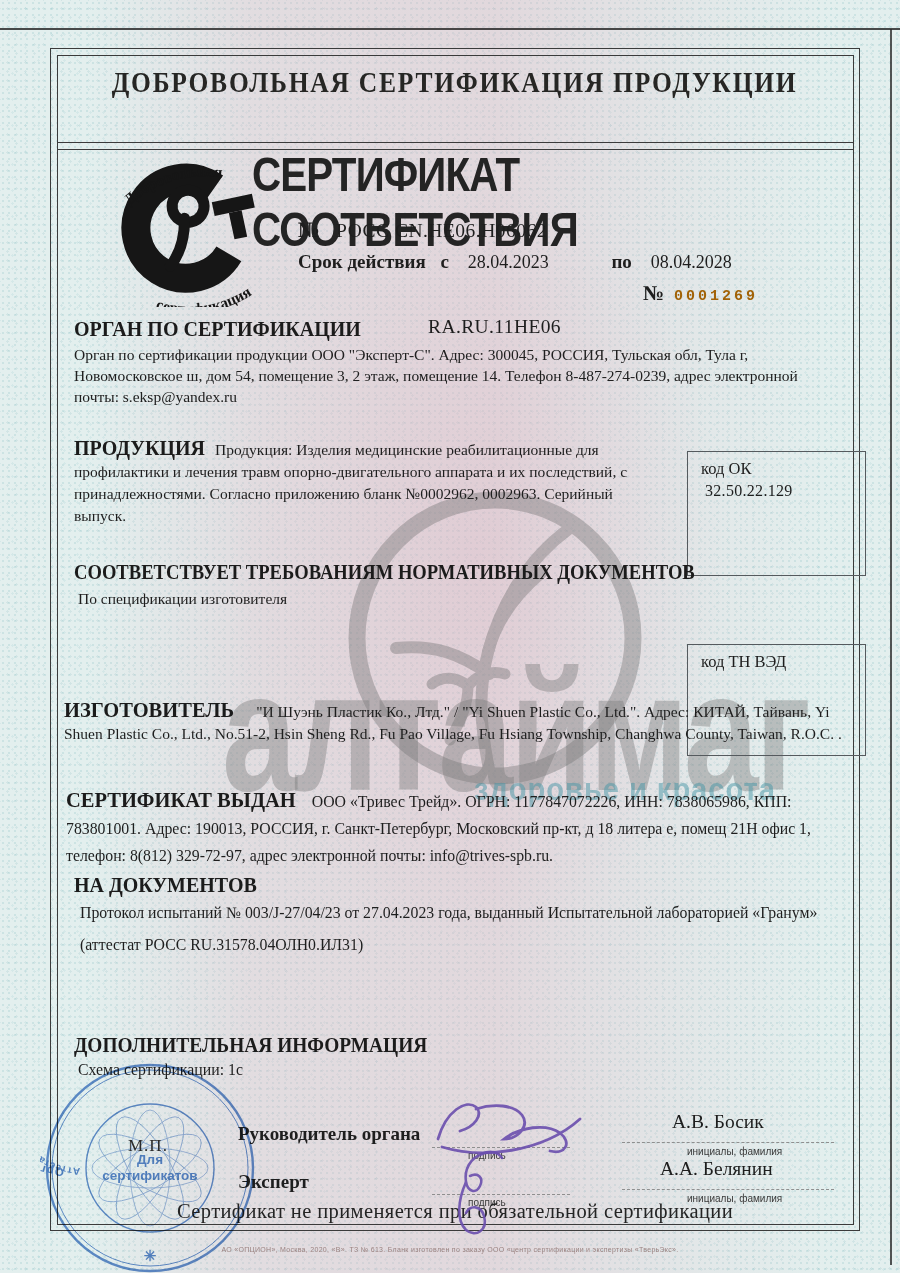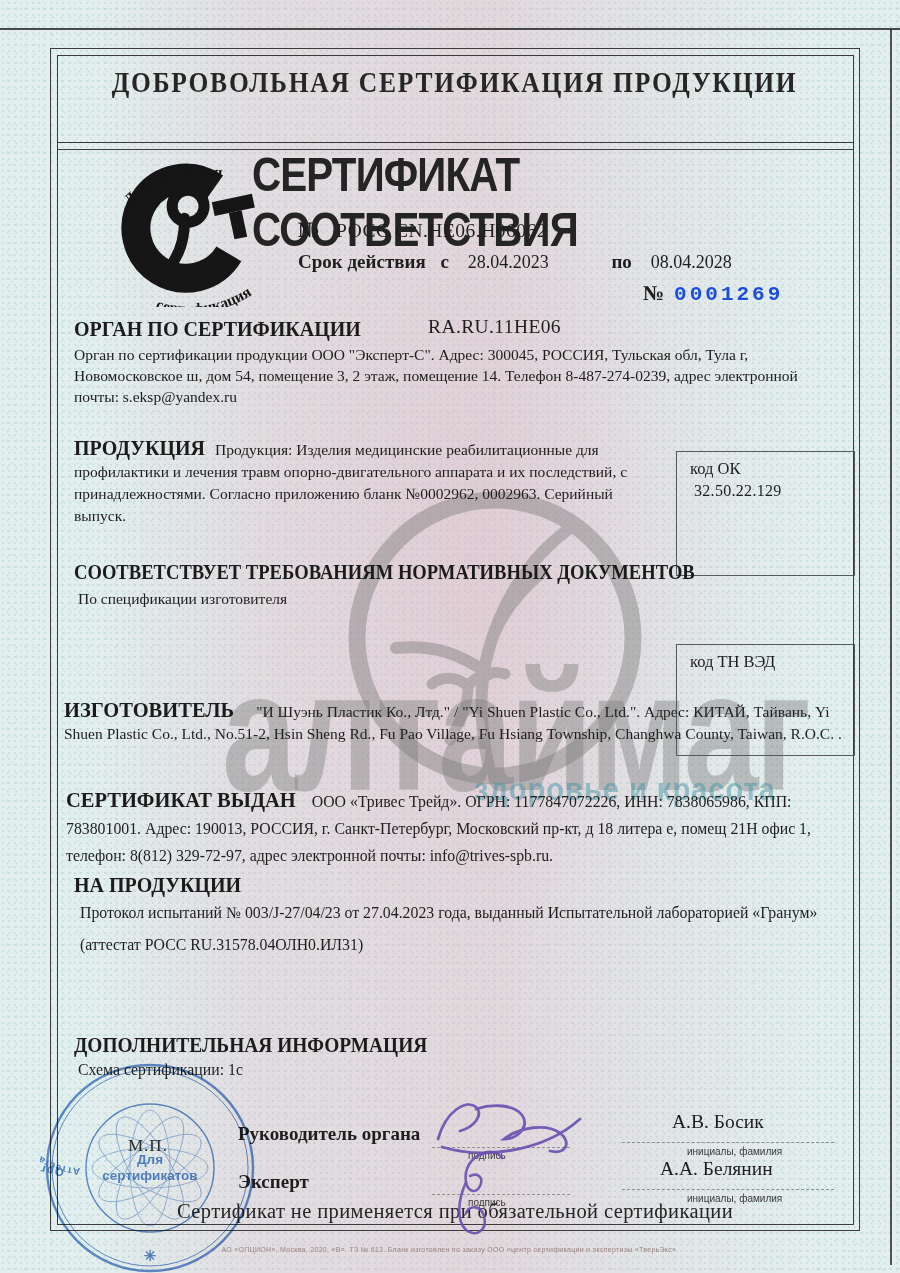--- a/index.html
+++ b/index.html
@@ -33,30 +33,30 @@
   .title{left:252px;top:147px;font-family:"Liberation Sans",sans-serif;font-weight:bold;
       font-size:48px;letter-spacing:-1px;color:#242424;transform:scaleX(.84);transform-origin:left;}
   .certline{left:298px;top:217px;}
   .certline .no{font-weight:bold;font-size:22px;}
   .certline .val{font-size:19.5px;margin-left:16px;letter-spacing:.5px;}
   .validity{left:298px;top:251px;font-size:19px;}
   .validity b{font-weight:bold;}
   .validity .d{font-size:18px;}
   .blankno{left:643px;top:281px;}
   .blankno .no{font-weight:bold;font-size:21px;}
-  .blankno .num{font-family:"Liberation Mono",monospace;font-weight:bold;font-size:21px;
-      color:#1d4ed8;letter-spacing:3px;margin-left:10px;}
+  .blankno .num{font-family:"Liberation Mono",monospace;font-weight:bold;font-size:15px;
+      color:#a16207;letter-spacing:3px;margin-left:10px;}
   .seclabel{font-weight:bold;font-size:20px;color:#1b1b1b;}
   .body-txt{font-size:15.5px;line-height:21px;color:#202020;}
   .org-label{left:74px;top:318px;}
   .org-code{left:428px;top:316px;font-size:19.5px;letter-spacing:.4px;}
   .org-text{left:74px;top:344px;width:760px;}
   .product{left:74px;top:437px;width:560px;font-size:15.5px;line-height:22px;}
   .product .seclabel{margin-right:10px;}
-  .codebox{border:1px solid #555a5e;}
+  .codebox{border:1px solid #555a5e;margin-left:11px;}
   .codeok{left:676px;top:451px;width:177px;height:123px;}
   .codetn{left:676px;top:644px;width:177px;height:110px;}
   .codebox .lbl{position:absolute;left:13px;top:7px;font-size:16.5px;}
   .codebox .val{position:absolute;left:17px;top:30px;font-size:16px;letter-spacing:.3px;}
   .conf-label{left:74px;top:561px;transform:scaleX(.93);transform-origin:left;white-space:nowrap;}
   .conf-text{left:78px;top:590px;font-size:15.5px;}
   .manufacturer{left:64px;top:699px;width:800px;font-size:15.5px;line-height:22px;}
   .manufacturer .seclabel{margin-right:22px;font-size:20.5px;}
   .issued{left:66px;top:787px;width:792px;font-size:15.8px;line-height:27px;}
   .issued .seclabel{margin-right:16px;font-size:20.5px;}
@@ -182,21 +182,21 @@
 <div class="abs wm-tag">здоровье и красота</div>
 
 <div class="abs manufacturer z3">
   <span class="seclabel">ИЗГОТОВИТЕЛЬ</span><span>"И Шуэнь Пластик Ко., Лтд." / "Yi Shuen Plastic Co., Ltd.". Адрес: КИТАЙ, Тайвань, Yi Shuen Plastic Co., Ltd., No.51-2, Hsin Sheng Rd., Fu Pao Village, Fu Hsiang Township, Changhwa County, Taiwan, R.O.C. .</span>
 </div>
 
 <div class="abs issued z3">
   <span class="seclabel">СЕРТИФИКАТ ВЫДАН</span><span>ООО «Тривес Трейд». ОГРН: 1177847072226, ИНН: 7838065986, КПП: 783801001. Адрес: 190013, РОССИЯ, г. Санкт-Петербург, Московский пр-кт, д 18 литера е, помещ 21Н офис 1, телефон: 8(812) 329-72-97, адрес электронной почты: info@trives-spb.ru.</span>
 </div>
 
-<div class="abs basis-label seclabel z3">НА ПРОДУКЦИИ</div>
+<div class="abs basis-label seclabel z3">НА ДОКУМЕНТОВ</div>
 <div class="abs basis-text z3">Протокол испытаний № 003/J-27/04/23 от 27.04.2023 года, выданный Испытательной лабораторией «Гранум» (аттестат РОСС RU.31578.04ОЛН0.ИЛ31)</div>
 
 <div class="abs add-label seclabel z3">ДОПОЛНИТЕЛЬНАЯ ИНФОРМАЦИЯ</div>
 <div class="abs add-text z3">Схема сертификации: 1с</div>
 
 <svg class="abs stamp" width="220" height="220" viewBox="0 0 220 220">
   <defs>
     <path id="ring1" d="M 24,110 a 86,86 0 1 1 0.1,0" fill="none"></path>
     <path id="ring2" d="M 40,110 a 70,70 0 1 1 0.1,0" fill="none"></path>
   </defs>

